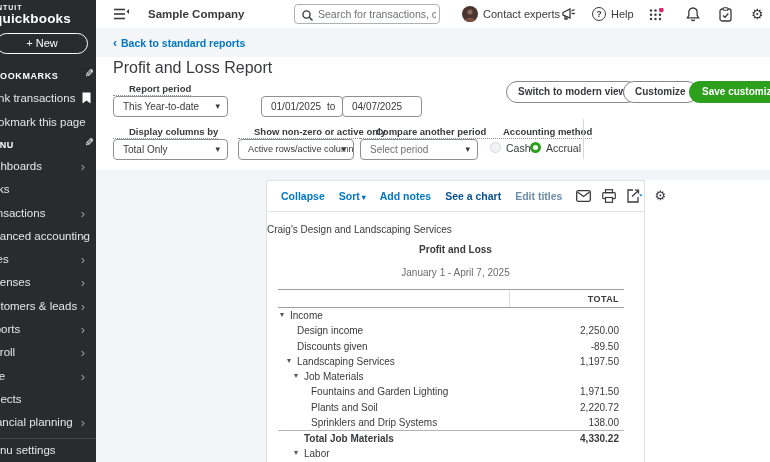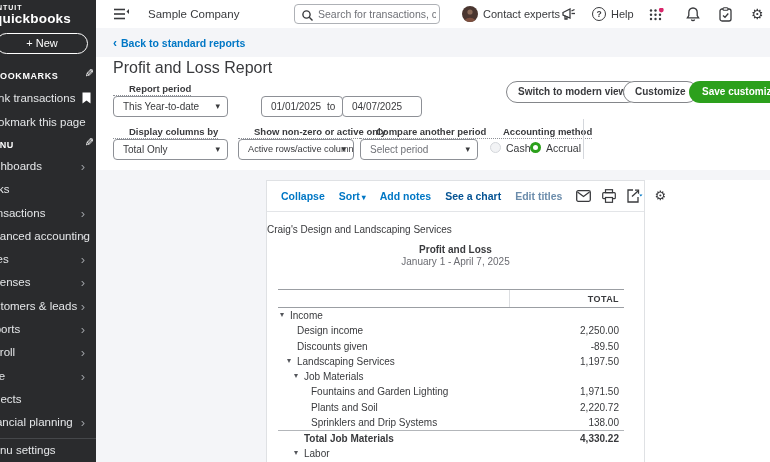--- a/index.html
+++ b/index.html
@@ -24,21 +24,21 @@
     padding-left:0; cursor:pointer; }
   .sb-item .lbl { position:relative; left:-4px; }
   .sb-chev { position:absolute; right:11px; top:0; font-size:13px; color:#9b9ea2; line-height:23.3px; }
   .sb-sep { position:absolute; left:0; right:0; top:438px; border-top:1px solid #45474a; }
   .sb-foot { position:absolute; left:0; top:444px; font-size:11.5px; color:#e4e6e8; white-space:nowrap; cursor:pointer; }
   .bmk-icon { position:absolute; left:98px; }
 
   
   .navbar { position:absolute; left:96px; top:0; width:674px; height:28px; background:#fff; z-index:4; }
   .nav-txt { font-size:11px; color:#393a3d; line-height:28px; white-space:nowrap; }
-  .company { position:absolute; left:52px; top:0; font-weight:400; font-size:11.5px; line-height:28px; white-space:nowrap; }
+  .company { position:absolute; left:52px; top:0; font-weight:700; font-size:11.5px; line-height:28px; white-space:nowrap; }
   .search-box { position:absolute; left:198px; top:4px; width:146px; height:20px; border:1px solid #aeb1b6; border-radius:4px; background:#fff; }
   .search-box input { position:absolute; left:23px; top:0; width:118px; height:18px; border:none; outline:none;
     font-family:"Liberation Sans", sans-serif; font-size:10.5px; color:#393a3d; }
   .search-box input::placeholder { color:#6f7177; opacity:1; }
   .help-circle { position:absolute; width:14px; height:14px; border:1.3px solid #393a3d; border-radius:50%;
     font-size:8.5px; font-weight:700; text-align:center; line-height:12px; }
   .gear-glyph { font-size:14px; line-height:14px; color:#393a3d; }
 
   
   .crumb-bar { position:absolute; left:96px; top:28px; width:674px; height:29px; background:#f4f5f8; }
@@ -71,21 +71,21 @@
   .card { position:absolute; left:170px; top:10px; width:379px; height:284px; background:#fff;
     border:1px solid #dfe1e4; border-bottom:none; }
   .card-toolbar { position:relative; height:31px; border-bottom:1px solid #e3e5e8; display:flex; align-items:center; padding:0 14px; }
   .tb-link { font-size:10.5px; font-weight:600; color:#0077c5; margin-right:14px; white-space:nowrap; cursor:pointer; }
   .tb-link.strong { font-weight:700; color:#055393; }
   .tb-caret { font-size:8px; color:#0077c5; margin-left:2px; }
   .tb-icons { margin-left:auto; display:flex; align-items:center; gap:11px; }
   .tb-icons > span { cursor:pointer; display:inline-flex; }
   .rpt-company { margin-top:12px; font-size:10px; color:#393a3d; }
   .rpt-title { margin-top:9px; text-align:center; font-size:10px; font-weight:700; color:#393a3d; }
-  .rpt-dates { margin-top:1px; text-align:center; font-size:10px; color:#6b6c72; }
+  .rpt-dates { margin-top:12px; text-align:center; font-size:10px; color:#6b6c72; }
   .tbl { position:absolute; left:11px; right:20px; top:108px; }
   .tbl-head { position:relative; height:19px; border-top:1px solid #9b9ea3; border-bottom:1px solid #9b9ea3; }
   .tbl-head .vline { position:absolute; left:231px; top:0; bottom:0; border-left:1px solid #dcdee1; }
   .tbl-head .total { position:absolute; right:5px; top:0; font-size:9px; font-weight:700; letter-spacing:0.4px; line-height:19px; }
   .row { position:relative; height:15.3px; line-height:15.3px; font-size:10px; color:#393a3d; }
   .row .lbl { position:absolute; top:0; white-space:nowrap; }
   .row .val { position:absolute; right:5px; top:0; }
   .row .tri { position:absolute; top:-1px; font-size:8px; color:#54565b; }
   .i0 .lbl { left:12px; } .i0 .tri { left:2px; }
   .i1 .lbl { left:19px; } .i1 .tri { left:9px; }

